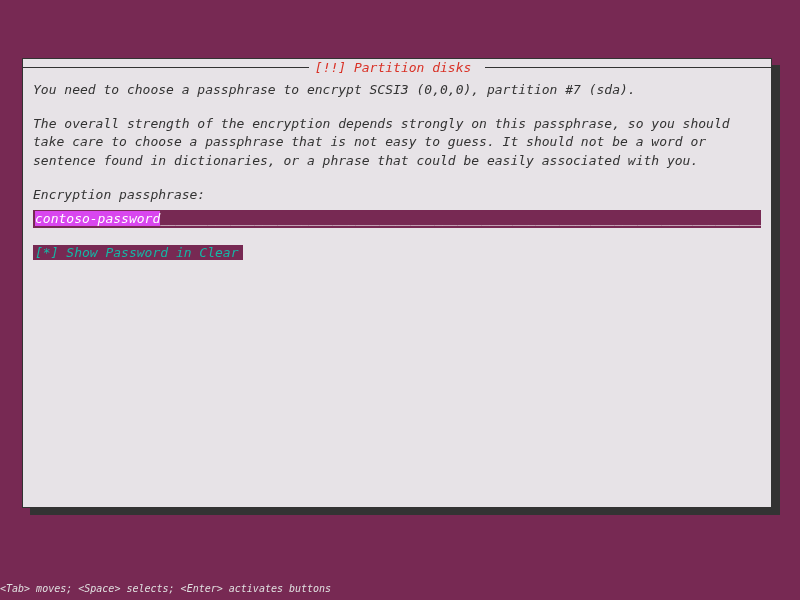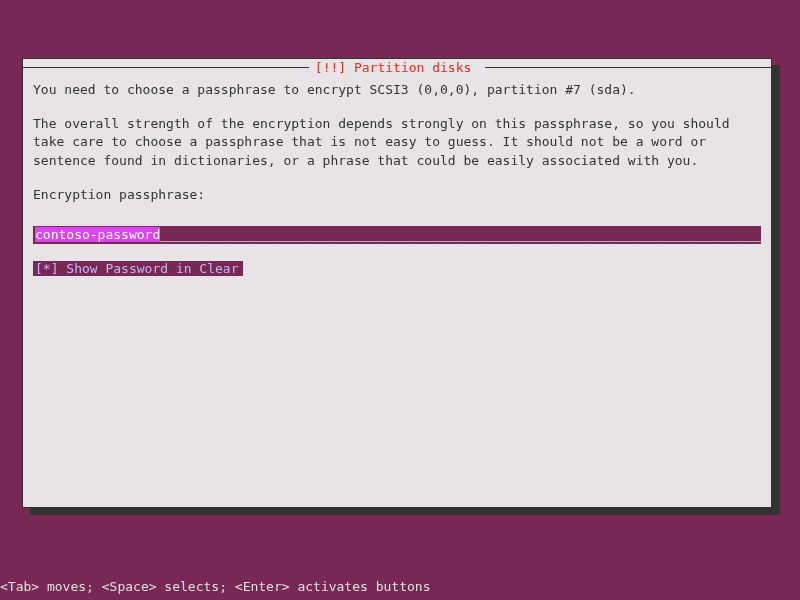--- a/index.html
+++ b/index.html
@@ -1,18 +1,19 @@
 <!DOCTYPE html>
 <html><head>
   <meta charset="utf-8">
   <style>
     * {
       margin: 0;
       padding: 0;
       box-sizing: border-box;
+      font-style: italic;
     }
     body {
       width: 800px;
       height: 600px;
       background-color: #772953;
       font-family: "DejaVu Sans Mono", "Liberation Mono", monospace;
       font-size: 13px;
       position: relative;
       overflow: hidden;
       color: #fff;
@@ -61,21 +62,21 @@
     }
     .dialog-body {
       margin-top: 10px;
       line-height: 1.4;
     }
     .para {
       margin-bottom: 16px;
       white-space: normal;
     }
     .field-label {
-      margin-bottom: 22px;
+      margin-bottom: 6px;
     }
     .passphrase-input {
       background-color: #772953;
       color: #fff;
       padding: 0 2px;
       display: block;
       width: 100%;
       white-space: pre;
       overflow: hidden;
       margin-bottom: 16px;
@@ -85,40 +86,40 @@
       background-color: #d946ef;
     }
     .underscore-fill {
       letter-spacing: 0;
     }
     .checkbox-row {
       margin-bottom: 22px;
     }
     .checkbox-highlight {
       background-color: #772953;
-      color: #c4b5fd;
+      color: #14b8a6;
       padding: 0 4px 0 2px;
       white-space: pre;
     }
     .button-row {
       display: flex;
       justify-content: space-between;
       padding: 0 36px;
     }
     .btn {
       color: #333;
       white-space: pre;
       cursor: pointer;
     }
     .help-bar {
       position: absolute;
       bottom: 6px;
       left: 0;
       color: #e0e0e0;
-      font-size: 13px;
+      font-size: 10px;
       white-space: pre;
     }
   </style>
 </head>
 <body>
 
 <div class="dialog-shadow"></div>
 
 <div class="dialog">
   <div class="title-line">

